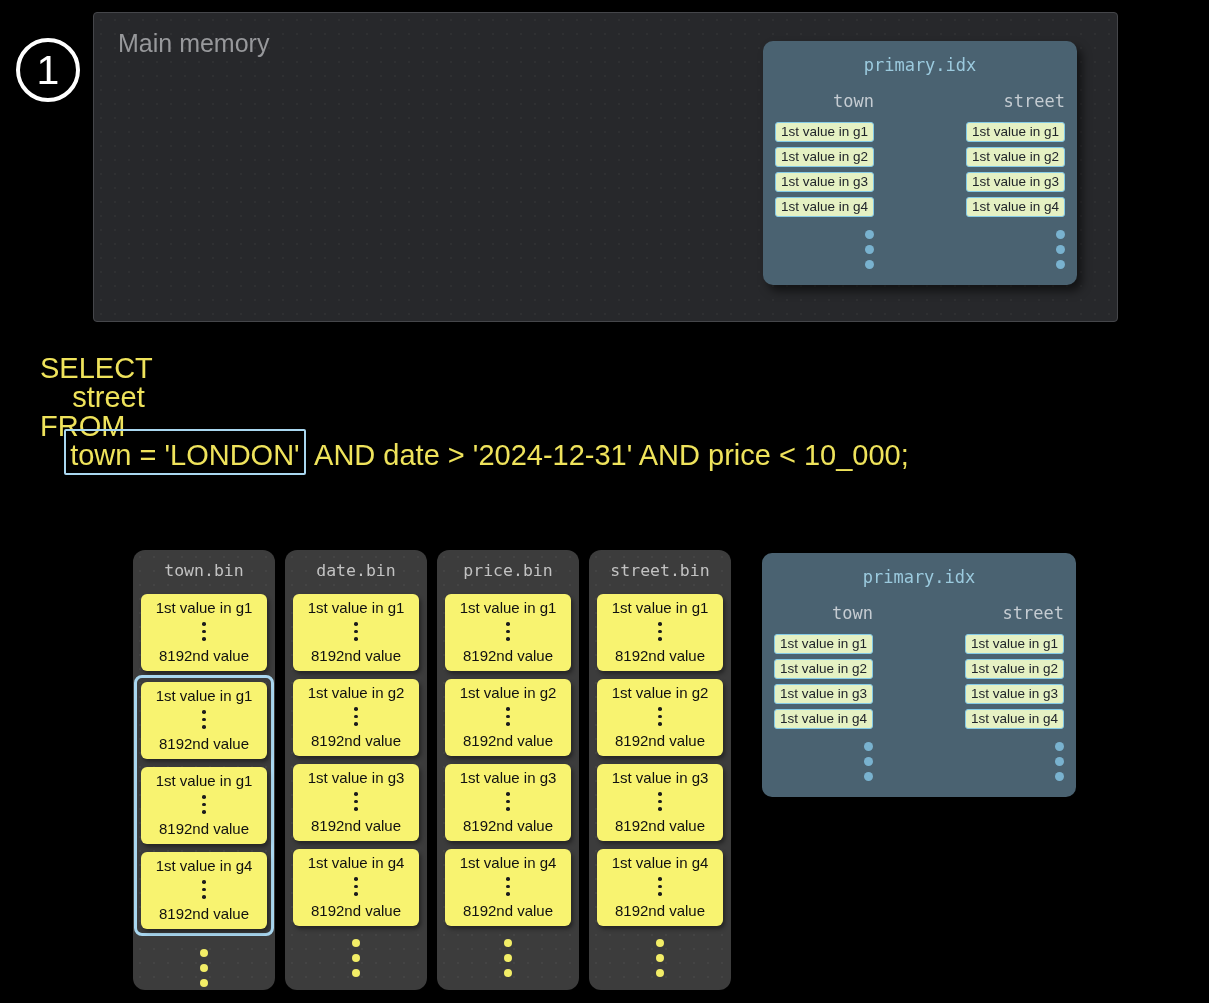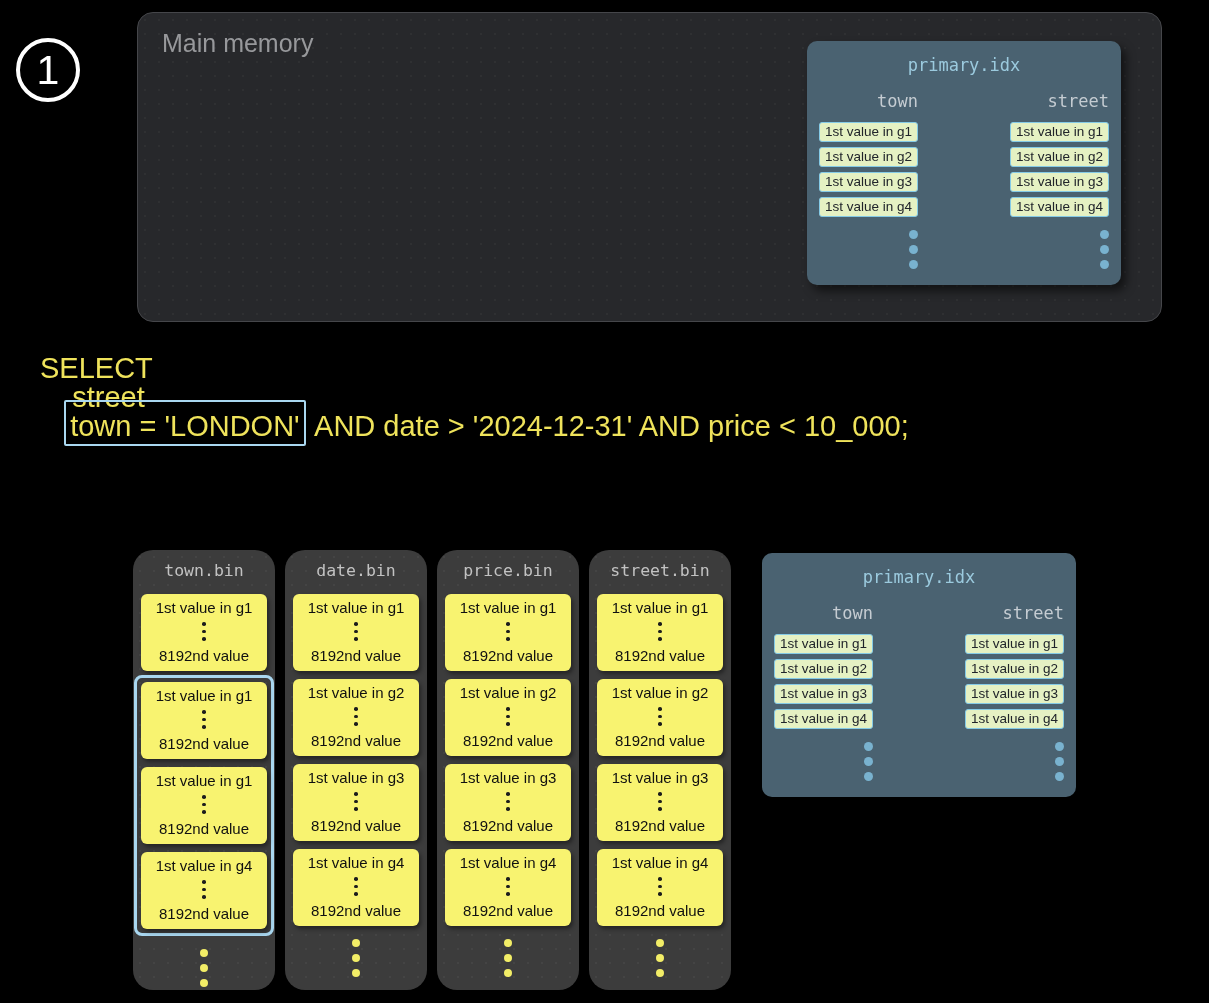--- a/index.html
+++ b/index.html
@@ -19,22 +19,22 @@
   body{width:1209px;height:1003px;overflow:hidden;font-family:"Liberation Sans",sans-serif;}
   .canvas{position:relative;width:1209px;height:1003px;background:#000;}
 
   
   .step-badge{position:absolute;left:16px;top:38px;width:64px;height:64px;border:4px solid #fff;
     border-radius:50%;display:flex;align-items:center;justify-content:center;color:#fff;
     font-size:41px;font-weight:400;line-height:1;}
 
   
   .main-memory{position:absolute;left:93px;top:12px;width:1025px;height:310px;background:#27282b;
-    border:1px solid #45464a;border-radius:16px;
-    background-image:radial-gradient(rgba(255,255,255,.035) 1px,transparent 1.2px);background-size:14px 14px;margin-left:44px;}
+    border:1px solid #45464a;border-radius:4px;
+    background-image:radial-gradient(rgba(255,255,255,.035) 1px,transparent 1.2px);background-size:14px 14px;}
   .main-memory-title{position:absolute;left:24px;top:16px;font-size:25px;font-weight:400;color:#97989b;}
 
   
   .idx-panel{position:absolute;width:314px;background:var(--panel-slate);border-radius:10px;
     padding:14px 10px 16px;box-shadow:5px 6px 10px rgba(0,0,0,.55);}
   .idx-panel.pos-memory{left:669px;top:28px;}   
   .idx-panel.pos-disk{left:762px;top:553px;}
   .idx-title{font-family:"DejaVu Sans Mono",monospace;font-size:17px;color:var(--panel-title-blue);
     text-align:center;}
   .idx-cols{display:flex;justify-content:space-between;margin-top:16px;padding:0 2px;}
@@ -47,21 +47,21 @@
   .panel-dots{display:flex;flex-direction:column;gap:6px;align-items:center;margin-top:13px;}
   .panel-dots i{width:9px;height:9px;border-radius:50%;background:var(--dot-blue);}
 
   
   .sql{position:absolute;left:40px;top:354px;font-family:Liberation Sans, sans-serif;
     font-size:29px;line-height:29px;color:var(--sql-yellow);white-space:pre;}
   .sql-hl{border:2px solid var(--highlight-blue);border-radius:2px;padding:8px 4px 2px;margin-right:2px;}
 
   
   .disk-row{position:absolute;left:133px;top:550px;display:flex;gap:10px;}
-  .bin-col{width:142px;height:440px;background:#3c3c3c;border-radius:20px;padding:8px 8px 0;
+  .bin-col{width:142px;height:440px;background:#3c3c3c;border-radius:12px;padding:8px 8px 0;
     box-shadow:4px 4px 8px rgba(0,0,0,.45);
     background-image:radial-gradient(rgba(255,255,255,.04) 1px,transparent 1.2px);background-size:14px 14px;}
   .bin-col-header{font-family:"DejaVu Sans Mono",monospace;font-size:16.5px;color:#c2c2c2;
     text-align:center;margin:3px 0 14px;}
   .block{width:126px;height:77px;background:var(--block-yellow);border-radius:6px;
     display:flex;flex-direction:column;align-items:center;justify-content:space-between;
     padding:5px 2px 7px;margin:0 auto 8px;font-size:15px;color:#101010;
     box-shadow:2px 3px 4px rgba(0,0,0,.4);}
   .block-dots{display:flex;flex-direction:column;gap:4px;}
   .block-dots i{width:3.5px;height:3.5px;border-radius:50%;background:#1c1c1c;}
@@ -118,21 +118,21 @@
     <div class="panel-dots">
               <i></i>
               <i></i>
               <i></i>
             </div>
   </div>
 </div>
       </div>
   </section>
 
-  <pre class="sql"><div><span>SELECT</span></div><div><span>    street</span></div><div><span>   </span><span class="sql-hl">town = 'LONDON'</span><span> AND date &gt; '2024-12-31' AND price &lt; 10_000;</span></div></pre>
+  <pre class="sql"><div><span>SELECT</span></div><div><span>    street</span></div><div><span>FROM</span></div><div><span>   </span><span class="sql-hl">town = 'LONDON'</span><span> AND date &gt; '2024-12-31' AND price &lt; 10_000;</span></div></pre>
 
   <div class="disk-row">
   <div class="bin-col">
     <div class="bin-col-header">town.bin</div>
     <div>
   <div class="block">
     <span>1st value in g1</span>
     <span class="block-dots">
               <i></i>
               <i></i>

